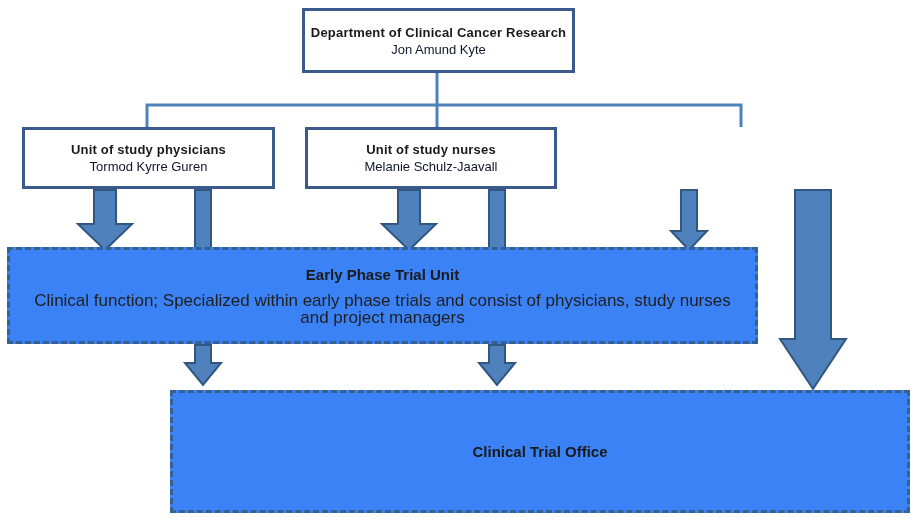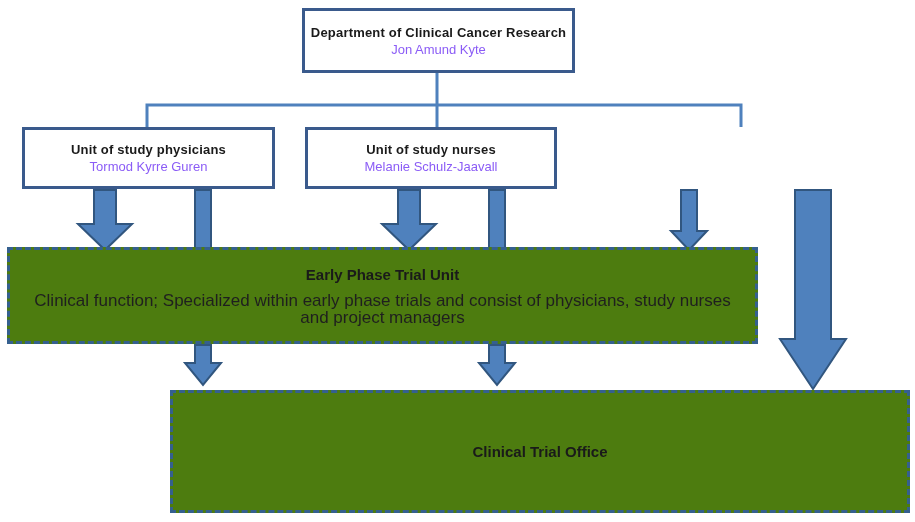--- a/index.html
+++ b/index.html
@@ -4,23 +4,23 @@
 <style>
   html,body{margin:0;padding:0;background:#ffffff;}
   .canvas{
     position:relative;width:915px;height:522px;background:#ffffff;overflow:hidden;
     font-family:"Liberation Sans",sans-serif;color:#1a1a1a;
   }
   .layer{position:absolute;left:0;top:0;width:915px;height:522px;}
   .box{position:absolute;box-sizing:border-box;display:flex;flex-direction:column;
        align-items:center;justify-content:center;text-align:center;z-index:2;}
   .solid{background:#ffffff;border:3px solid #3a5a8c;}
-  .dashed{background:#4d7c0f;border:3px dashed #35608f;}
+  .dashed{background:#3b82f6;border:3px dashed #35608f;}
   .box-title{font-weight:bold;font-size:13px;line-height:17px;letter-spacing:.2px;}
-  .box-name{font-size:13px;line-height:17px;color:#8b5cf6;}
+  .box-name{font-size:13px;line-height:17px;color:#0f172a;}
   .big-title{font-weight:bold;font-size:15px;line-height:18px;}
   .desc{font-size:17px;line-height:17px;margin-top:8px;padding:0 14px;color:#1f1f1f;}
   #eptu{left:7px;top:247px;width:751px;height:97px;}
   #cto{left:170px;top:390px;width:740px;height:123px;}
   #root-box{left:302px;top:8px;width:273px;height:65px;}
   #unit-physicians{left:22px;top:127px;width:253px;height:62px;}
   #unit-nurses{left:305px;top:127px;width:252px;height:62px;}
   #unit-support{left:607px;top:127px;width:270px;height:62px;}
   svg{display:block;}
 </style>

